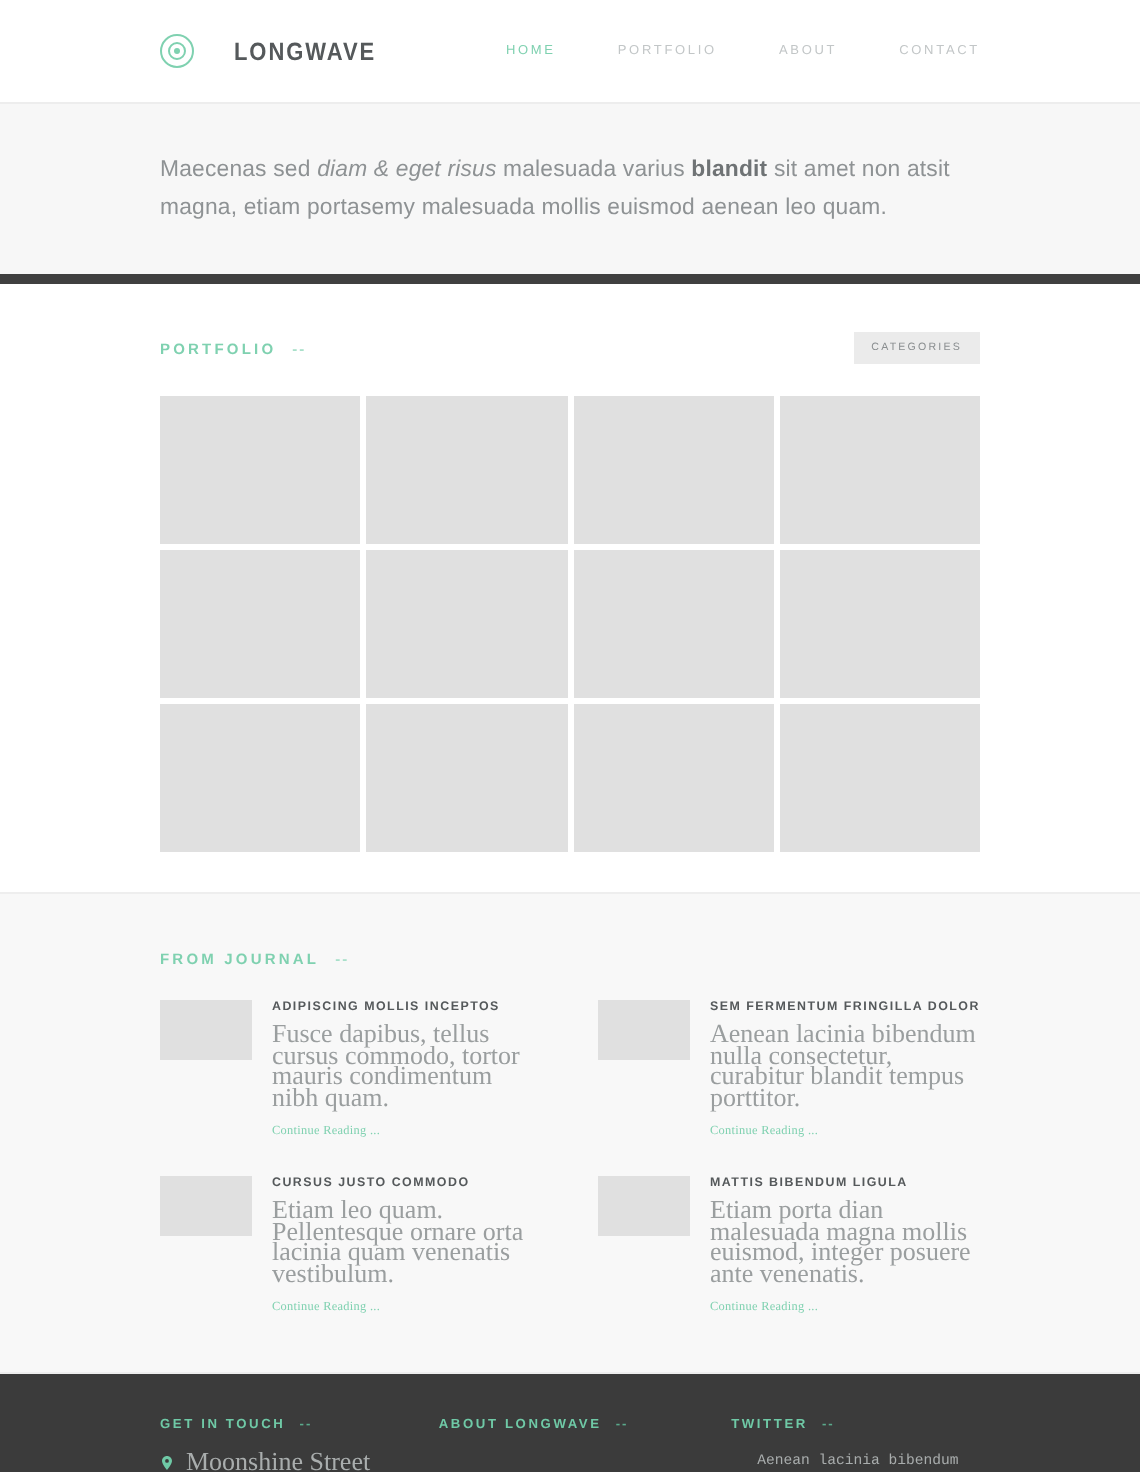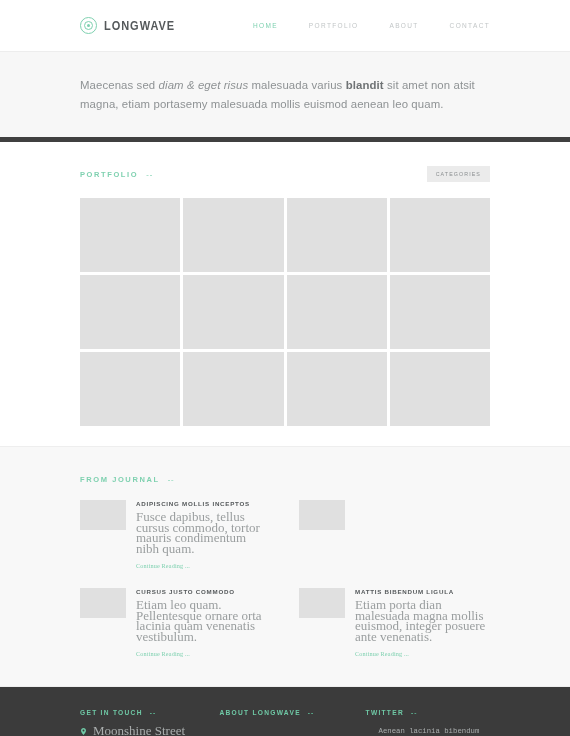--- a/index.html
+++ b/index.html
@@ -15,21 +15,21 @@
   .page { width: 570px; height: 736px; position: relative; }
 
   
   .header {
     height: 51px;
     background: #ffffff;
     display: flex;
     align-items: center;
     padding: 0 80px;
   }
-  .brand { display: flex; align-items: center; gap: 7px; }
+  .brand { display: flex; align-items: center; gap: 20px; }
   .logo-mark {
     width: 17px; height: 17px;
     border-radius: 50%;
     border: 1.5px solid #7fd1b0;
     display: flex; align-items: center; justify-content: center;
     flex: none;
   }
   .logo-mark .ring {
     width: 9px; height: 9px; border-radius: 50%;
     border: 1.5px solid #7fd1b0;
@@ -297,20 +297,25 @@
         <div class="post-thumb"></div>
         <div class="post-body">
           <div class="post-title">ADIPISCING MOLLIS INCEPTOS</div>
           <div class="post-text">Fusce dapibus, tellus cursus commodo, tortor mauris condimentum nibh quam.</div>
           <a class="post-link" href="#">Continue Reading ...</a>
         </div>
       </div>
 
       <div class="post">
         <div class="post-thumb"></div>
+        <div class="post-body">
+          <div class="post-title">SEM FERMENTUM FRINGILLA DOLOR</div>
+          <div class="post-text">Aenean lacinia bibendum nulla consectetur, curabitur blandit tempus porttitor.</div>
+          <a class="post-link" href="#">Continue Reading ...</a>
+        </div>
       </div>
 
       <div class="post">
         <div class="post-thumb"></div>
         <div class="post-body">
           <div class="post-title">CURSUS JUSTO COMMODO</div>
           <div class="post-text">Etiam leo quam. Pellentesque ornare orta lacinia quam venenatis vestibulum.</div>
           <a class="post-link" href="#">Continue Reading ...</a>
         </div>
       </div>

